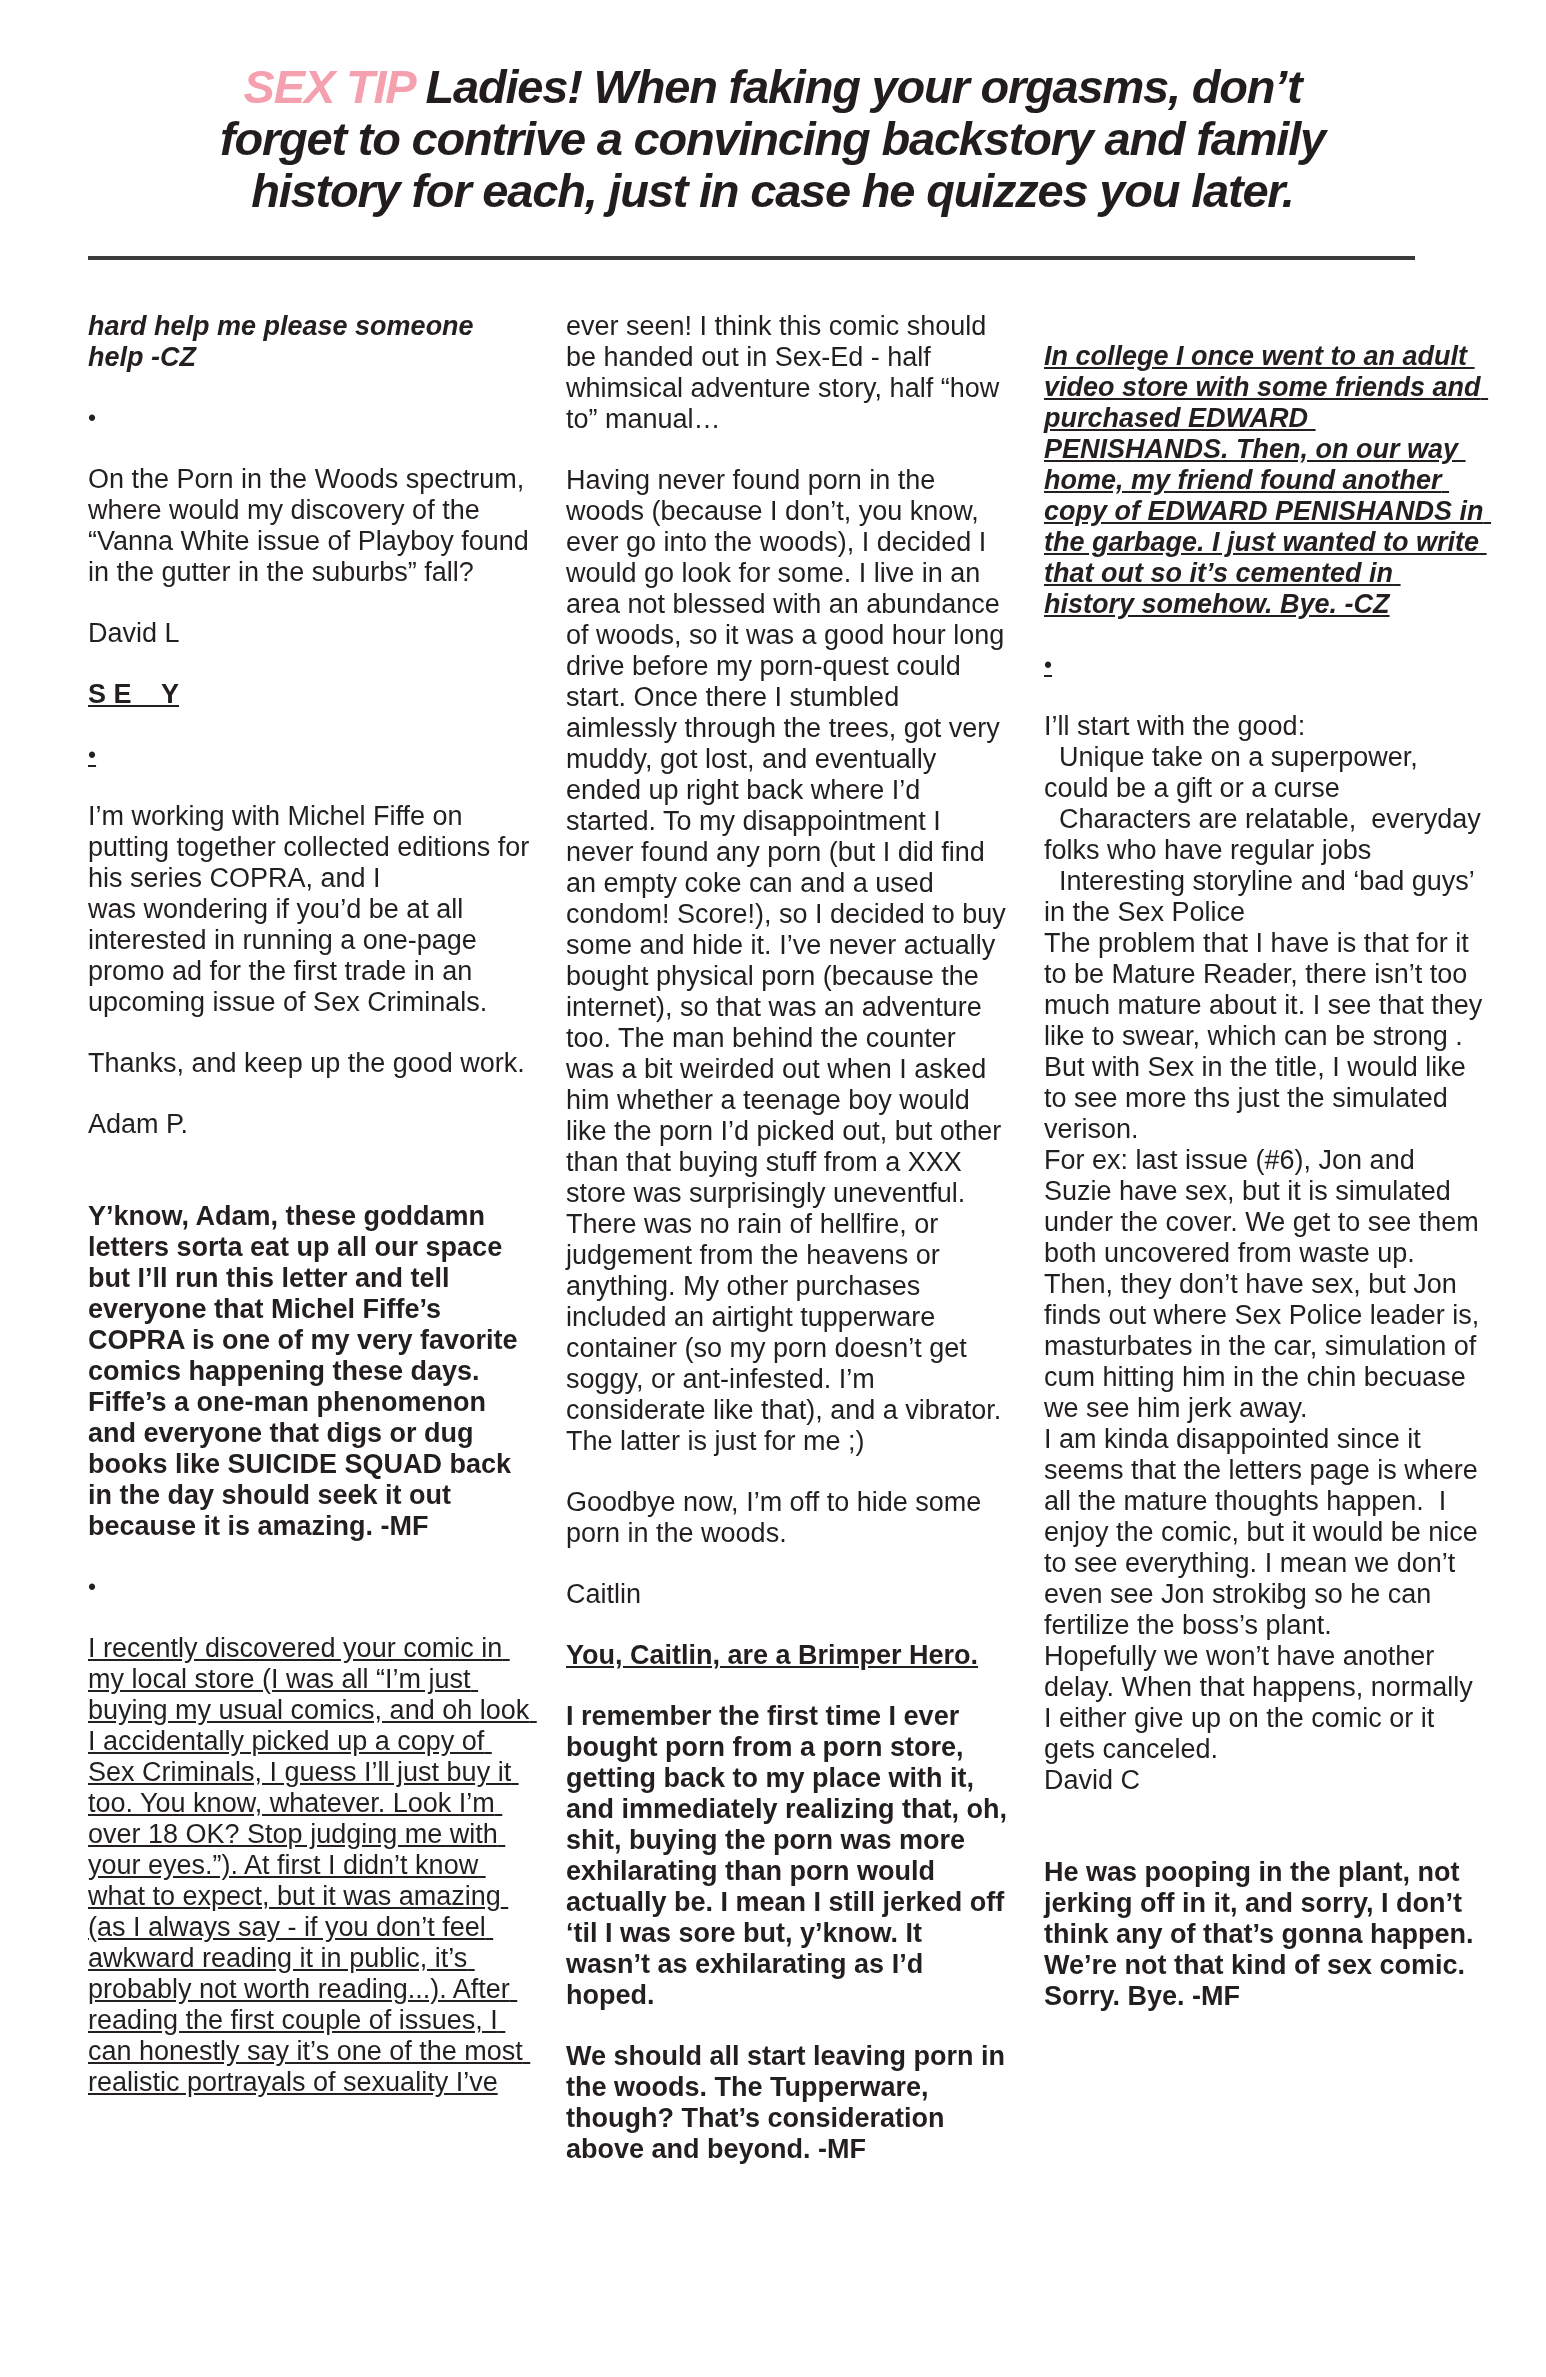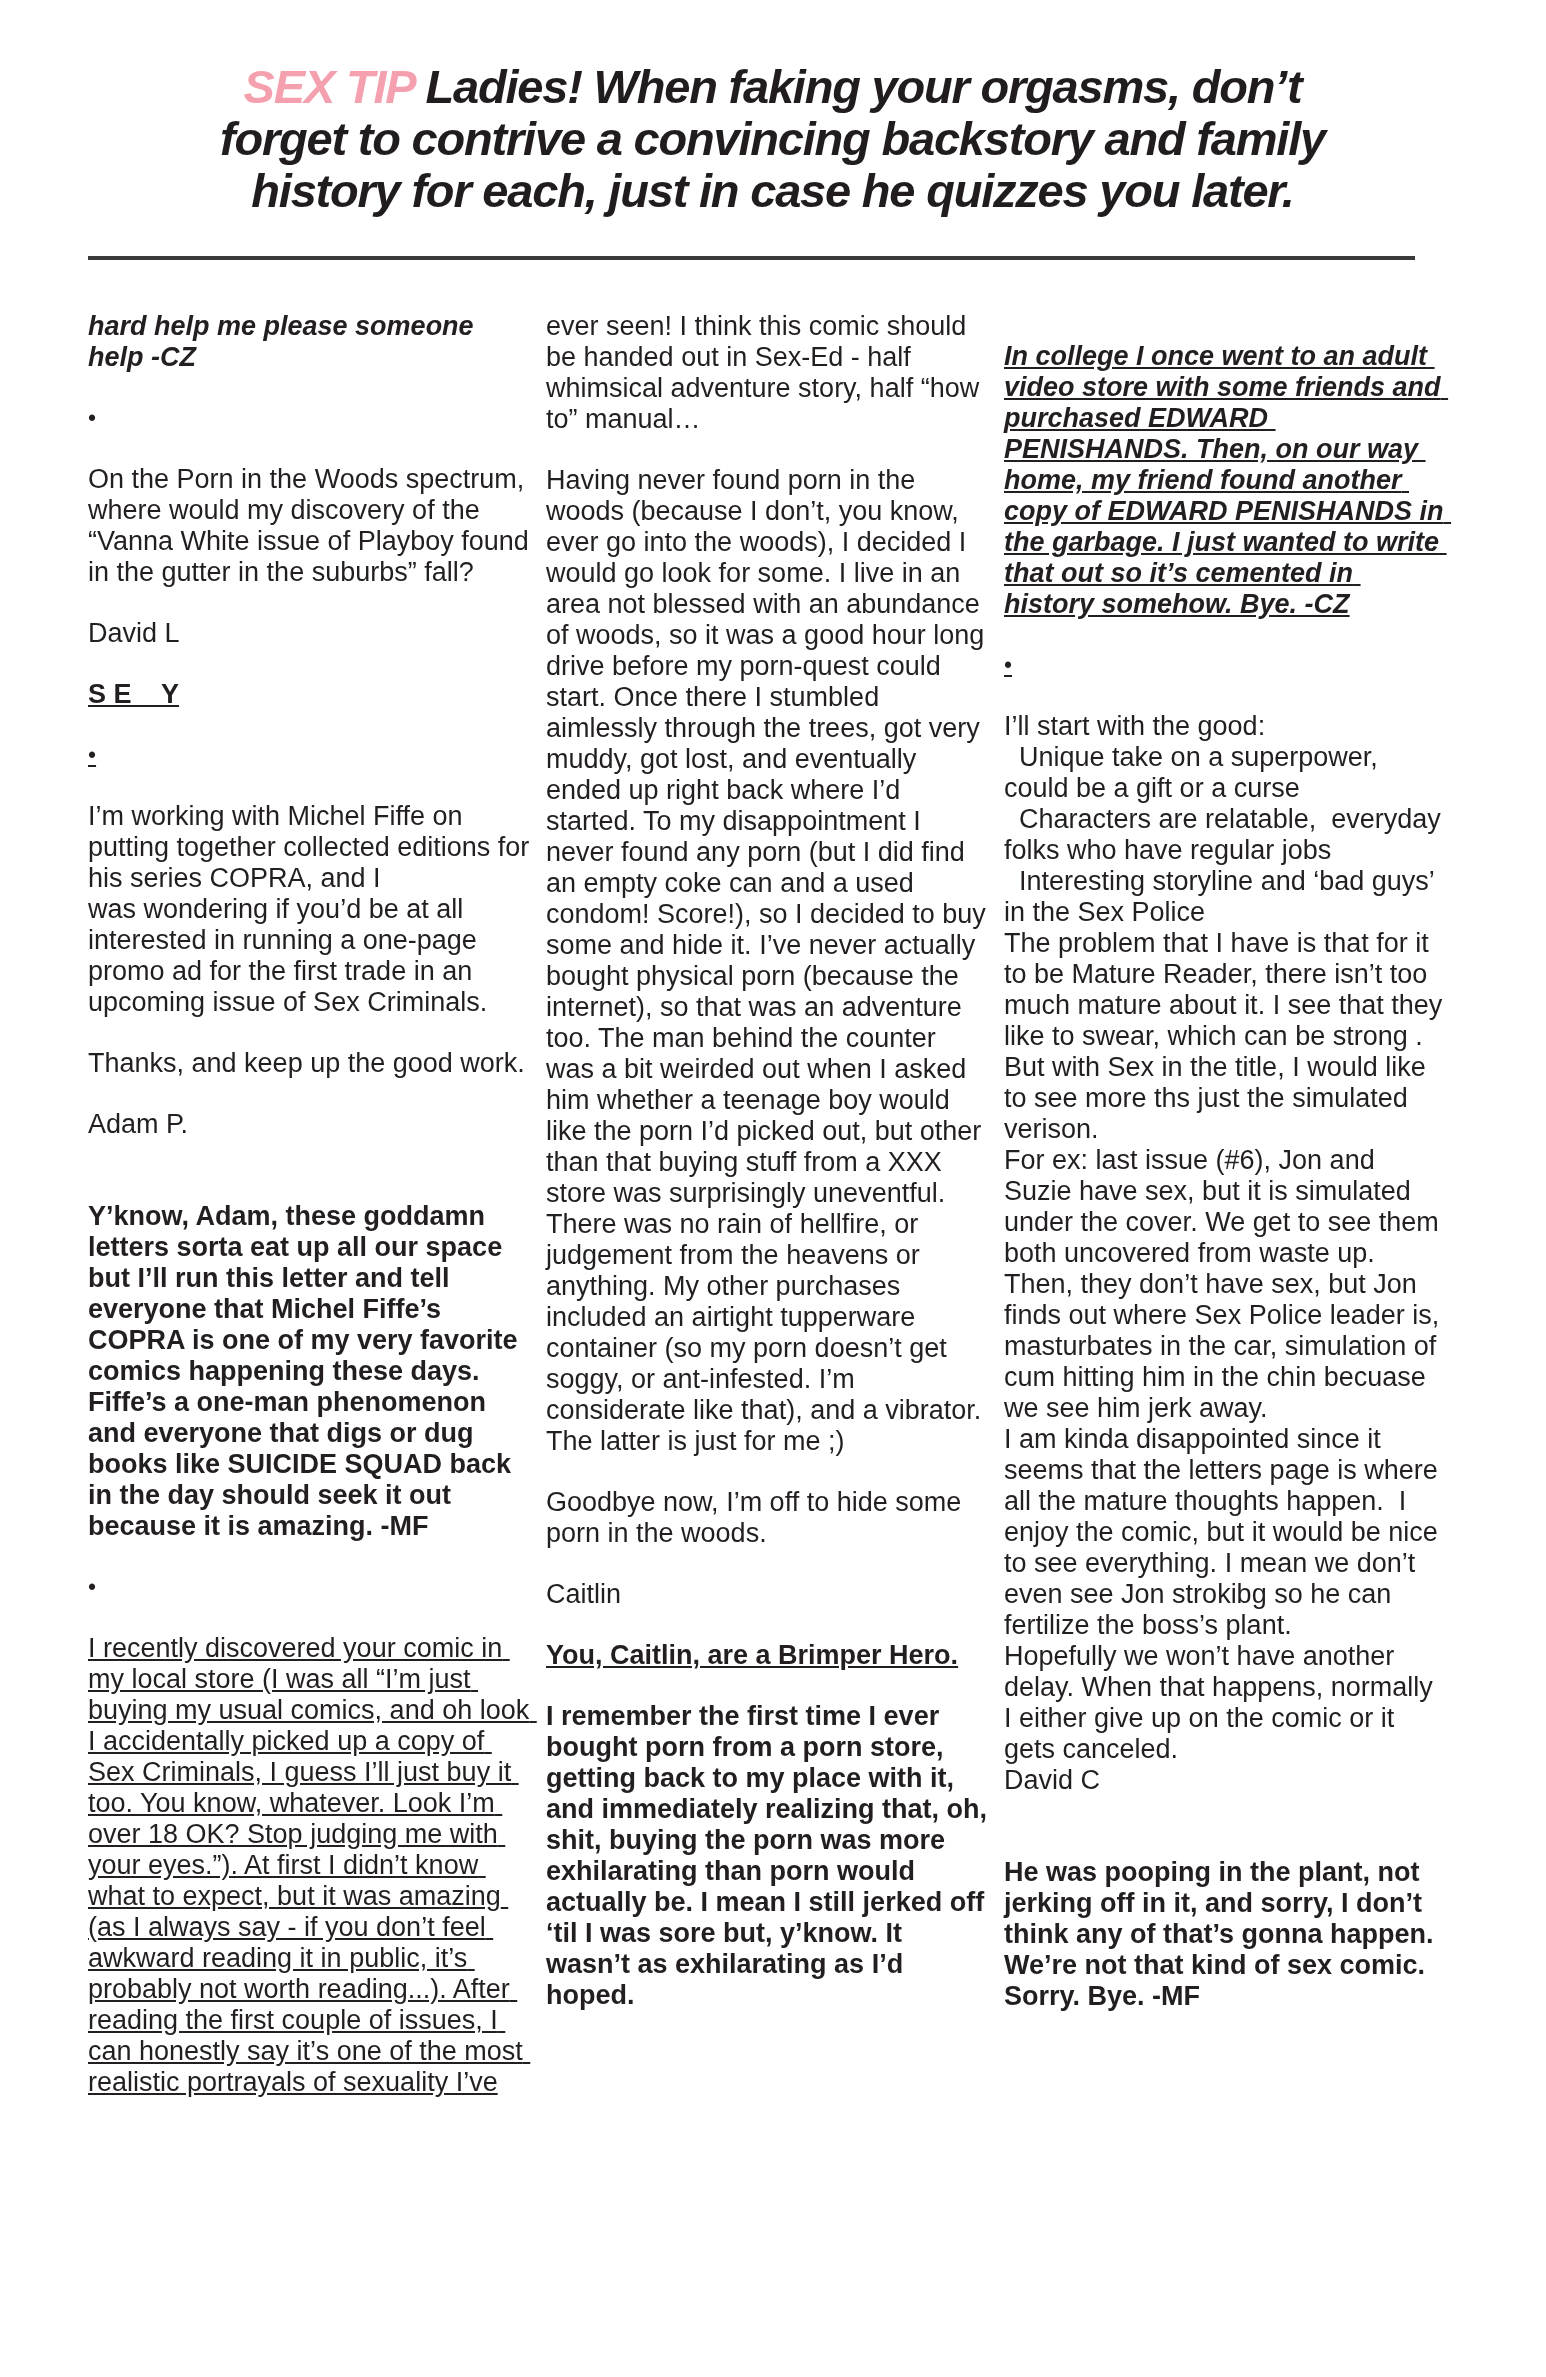--- a/index.html
+++ b/index.html
@@ -30,21 +30,21 @@
     margin: 39px 0 0 88px;
     width: 1327px;
     height: 3.9px;
     background: #3c3a39;
   }
 
   
   .columns {
     display: grid;
     grid-template-columns: 443px 443px 443px;
-    column-gap: 15px;
+    column-gap: 35px;
     margin: 51px 0 0 88px;
     align-items: start;
   }
   .col { min-width: 0; }
   .para {
     margin: 0 0 30px 0;
     font-size: 27px;
     line-height: 31px;
     white-space: pre-wrap;
     color: #231f20;
@@ -82,20 +82,21 @@
         <div class="para bullet">•</div>
         <div class="para normal gap-2">I recently discovered your comic in my local store (I was all “I’m just buying my usual comics, and oh look I accidentally picked up a copy of Sex Criminals, I guess I’ll just buy it too. You know, whatever. Look I’m over 18 OK? Stop judging me with your eyes.”). At first I didn’t know what to expect, but it was amazing (as I always say - if you don’t feel awkward reading it in public, it’s probably not worth reading...). After reading the first couple of issues, I can honestly say it’s one of the most realistic portrayals of sexuality I’ve</div>
       </div>
       <div class="col">
         <div class="para normal">ever seen! I think this comic should be handed out in Sex-Ed - half whimsical adventure story, half “how to” manual…</div>
         <div class="para normal">Having never found porn in the woods (because I don’t, you know, ever go into the woods), I decided I would go look for some. I live in an area not blessed with an abundance of woods, so it was a good hour long drive before my porn-quest could start. Once there I stumbled aimlessly through the trees, got very muddy, got lost, and eventually ended up right back where I’d started. To my disappointment I never found any porn (but I did find an empty coke can and a used condom! Score!), so I decided to buy some and hide it. I’ve never actually bought physical porn (because the internet), so that was an adventure too. The man behind the counter was a bit weirded out when I asked him whether a teenage boy would like the porn I’d picked out, but other than that buying stuff from a XXX store was surprisingly uneventful. There was no rain of hellfire, or judgement from the heavens or anything. My other purchases included an airtight tupperware container (so my porn doesn’t get soggy, or ant-infested. I’m considerate like that), and a vibrator. The latter is just for me ;)</div>
         <div class="para normal">Goodbye now, I’m off to hide some porn in the woods.</div>
         <div class="para normal">Caitlin</div>
         <div class="para bold gap-2">You, Caitlin, are a Brimper Hero.</div>
         <div class="para bold">I remember the first time I ever bought porn from a porn store, getting back to my place with it, and immediately realizing that, oh, shit, buying the porn was more exhilarating than porn would actually be. I mean I still jerked off ‘til I was sore but, y’know. It wasn’t as exhilarating as I’d hoped.</div>
+        <div class="para bold">We should all start leaving porn in the woods. The Tupperware, though? That’s consideration above and beyond. -MF</div>
       </div>
       <div class="col">
         <div class="para bold-italic gap-2">In college I once went to an adult video store with some friends and purchased EDWARD PENISHANDS. Then, on our way home, my friend found another copy of EDWARD PENISHANDS in the garbage. I just wanted to write that out so it’s cemented in history somehow. Bye. -CZ</div>
         <div class="para bullet gap-2">•</div>
         <div class="para normal">I’ll start with the good:
   Unique take on a superpower, could be a gift or a curse
   Characters are relatable,  everyday folks who have regular jobs
   Interesting storyline and ‘bad guys’ in the Sex Police
 The problem that I have is that for it to be Mature Reader, there isn’t too much mature about it. I see that they like to swear, which can be strong . But with Sex in the title, I would like to see more ths just the simulated verison.
 For ex: last issue (#6), Jon and Suzie have sex, but it is simulated under the cover. We get to see them both uncovered from waste up. Then, they don’t have sex, but Jon finds out where Sex Police leader is, masturbates in the car, simulation of cum hitting him in the chin becuase we see him jerk away.

